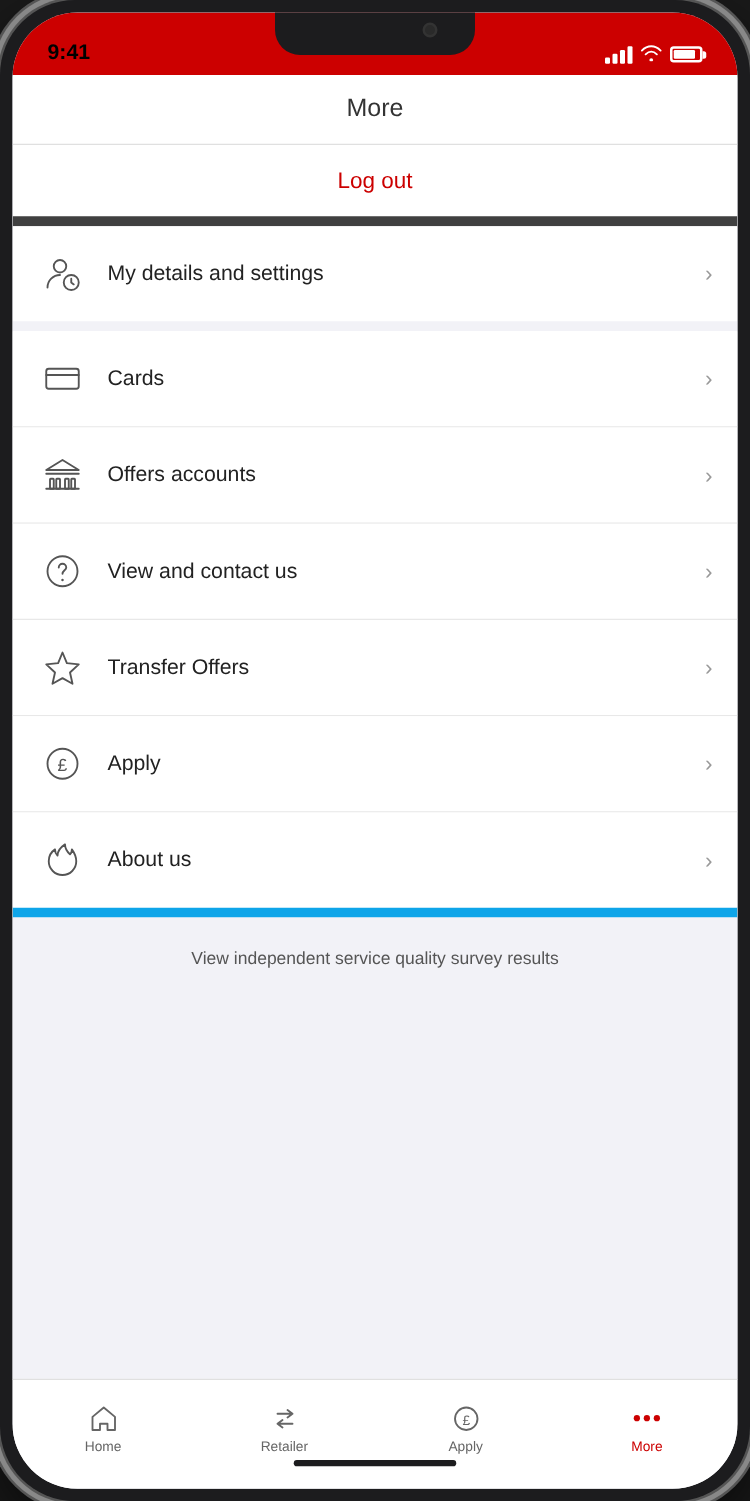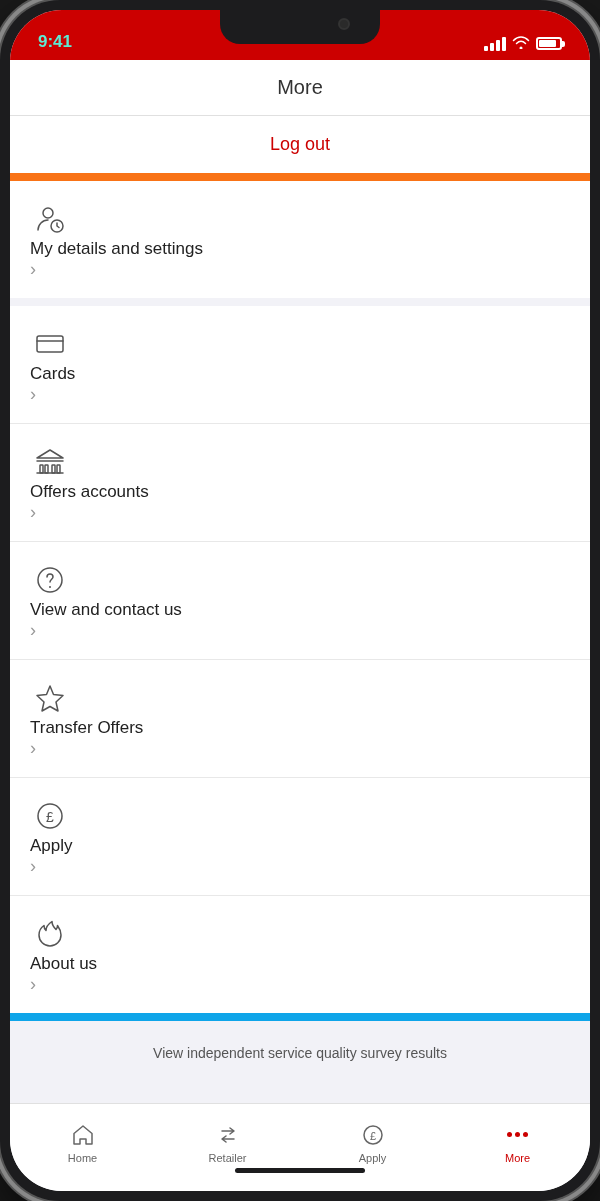--- a/index.html
+++ b/index.html
@@ -69,21 +69,21 @@
       background: #cc0000;
       height: 50px;
       display: flex;
       align-items: flex-end;
       padding: 0 28px 8px;
       justify-content: space-between;
       flex-shrink: 0;
     }
 
     .status-time {
-      color: #5eead4;
+      color: #000000;
       font-size: 17px;
       font-weight: 600;
     }
 
     .status-icons {
       display: flex;
       align-items: center;
       gap: 6px;
     }
 
@@ -179,21 +179,21 @@
       font-size: 20px;
       font-weight: 500;
       color: #333;
     }
 
     
     .logout-section {
       background: white;
       text-align: center;
       padding: 18px 10px;
-      border-bottom: 8px solid #f97316;
+      border-bottom: 8px solid #404040;
       margin-bottom: 0;
     }
 
     .logout-btn {
       font-size: 18px;
       font-weight: 500;
       color: #cc0000;
       background: none;
       border: none;
       cursor: pointer;
@@ -204,26 +204,26 @@
       background: white;
       margin-bottom: 0;
     }
 
     .menu-section-first {
       border-bottom: 8px solid #f2f2f7;
     }
 
     .menu-item {
       display: flex;
+      align-items: center;
       padding: 18px 20px;
       border-bottom: 1px solid #e8e8e8;
       background: white;
       cursor: pointer;
       min-height: 65px;
-      flex-direction: column;
     }
 
     .menu-item:last-child {
       border-bottom: none;
     }
 
     .menu-icon {
       width: 40px;
       height: 40px;
       display: flex;

